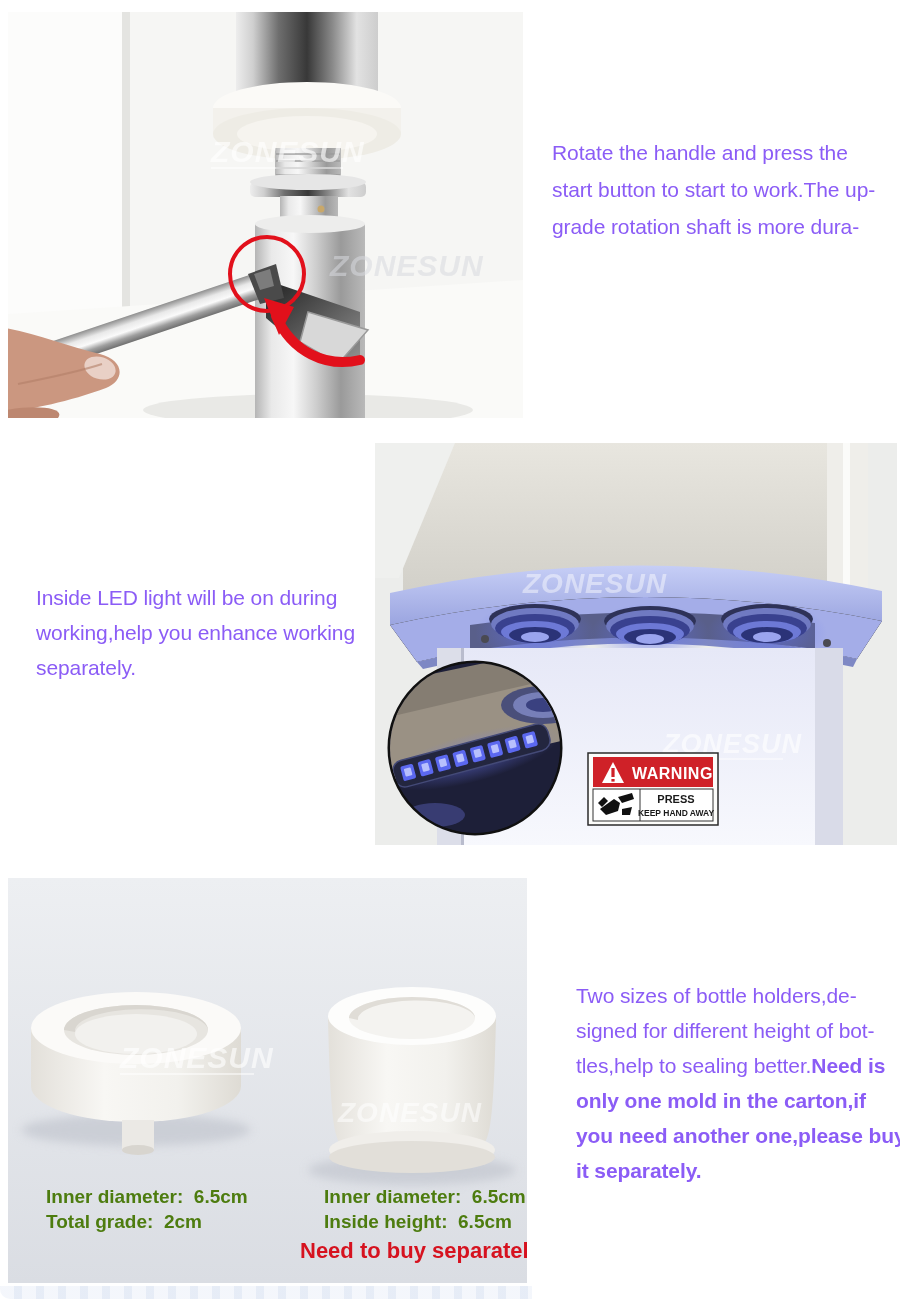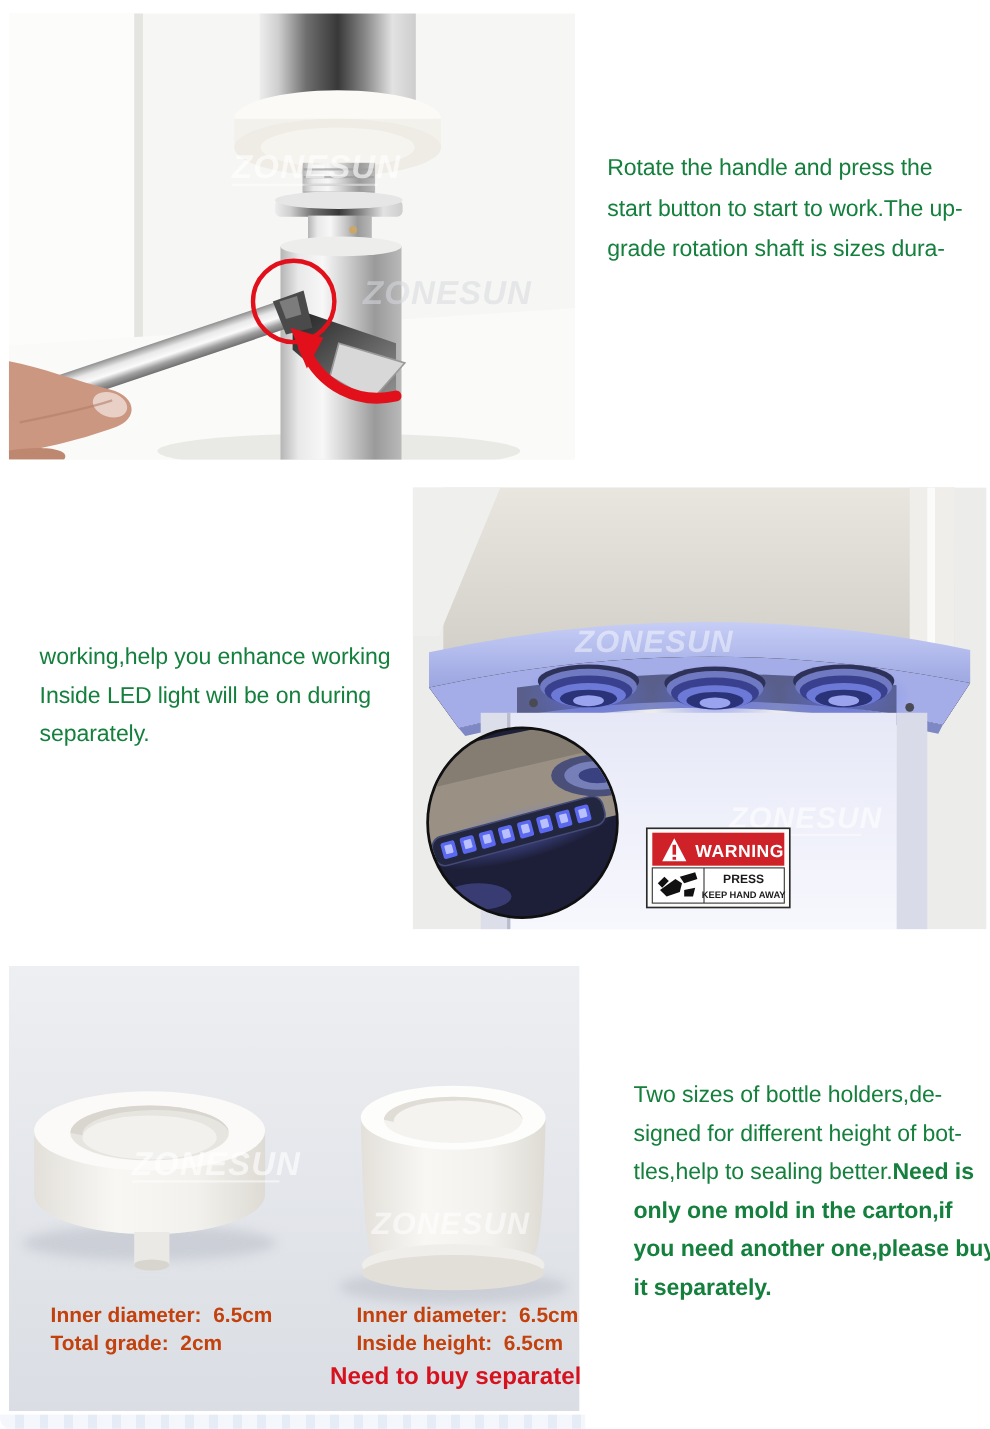--- a/index.html
+++ b/index.html
@@ -3,26 +3,26 @@
 <meta charset="utf-8">
 <style>
   html,body{margin:0;padding:0;background:#ffffff;}
   #canvas{
     position:relative;width:900px;height:1299px;background:#ffffff;overflow:hidden;
     font-family:"Liberation Sans","DejaVu Sans",sans-serif;
     border-radius:10px;
   }
   .photo{position:absolute;overflow:hidden;}
   .photo svg{display:block;}
-  .para{position:absolute;color:#15803d;font-size:21px;letter-spacing:-0.1px;}
+  .para{position:absolute;color:#8b5cf6;font-size:21px;letter-spacing:-0.1px;}
   .para .ln{line-height:37px;white-space:nowrap;}
   .para.tight .ln{line-height:35px;}
   .b{font-weight:700;}
   .photo-caption{
-    position:absolute;font-size:19px;font-weight:700;color:#c2410c;white-space:pre;line-height:22px;
+    position:absolute;font-size:19px;font-weight:700;color:#4d7c0f;white-space:pre;line-height:22px;
   }
   .buy-note{
     position:absolute;font-size:22px;font-weight:700;color:#d6121f;white-space:nowrap;
   }
   .wm{
     font-style:italic;font-weight:700;letter-spacing:1px;
   }
   svg text{font-family:"Liberation Sans","DejaVu Sans",sans-serif;}
   .warn-title{font-weight:700;letter-spacing:0.5px;}
   #bottom-strip{
@@ -125,21 +125,21 @@
         <text class="wm" x="203" y="150" font-size="30" fill="rgba(255,255,255,0.62)">ZONESUN</text>
         <rect x="203" y="155" width="132" height="2" fill="rgba(255,255,255,0.5)"></rect>
         <text class="wm" x="322" y="264" font-size="30" fill="rgba(215,217,223,0.55)">ZONESUN</text>
       </g>
     </svg>
   </div>
 
   <div class="para" style="left:552px;top:134px;">
     <div class="ln">Rotate the handle and press the</div>
     <div class="ln">start button to start to work.The up-</div>
-    <div class="ln">grade rotation shaft is sizes dura-</div>
+    <div class="ln">grade rotation shaft is more dura-</div>
   </div>
 
   <div class="photo" style="left:375px;top:443px;width:522px;height:402px;">
     <svg width="522" height="402" viewBox="0 0 522 402">
       <defs>
         <linearGradient id="bodyG" x1="0" y1="0" x2="0" y2="1">
           <stop offset="0" stop-color="#e8e6df"></stop>
             <stop offset="1" stop-color="#d2d0c9"></stop>
         </linearGradient>
         <linearGradient id="cowlG" x1="0" y1="0" x2="0" y2="1">
@@ -273,22 +273,22 @@
                 <rect x="153" y="307" width="7" height="8" rx="1"></rect>
             </g>
           </g>
           <ellipse cx="60" cy="372" rx="30" ry="12" fill="rgba(120,130,250,0.3)"></ellipse>
         </g>
       </g>
     </svg>
   </div>
 
   <div class="para tight" style="left:36px;top:580px;">
+    <div class="ln">Inside LED light will be on during</div>
     <div class="ln">working,help you enhance working</div>
-    <div class="ln">Inside LED light will be on during</div>
     <div class="ln">separately.</div>
   </div>
 
   <div class="photo" style="left:8px;top:878px;width:519px;height:405px;">
     <svg width="519" height="405" viewBox="0 0 519 405">
       <defs>
         <linearGradient id="bg3G" x1="0" y1="0" x2="0" y2="1">
           <stop offset="0" stop-color="#edeff2"></stop>
             <stop offset="1" stop-color="#dadde3"></stop>
         </linearGradient>

